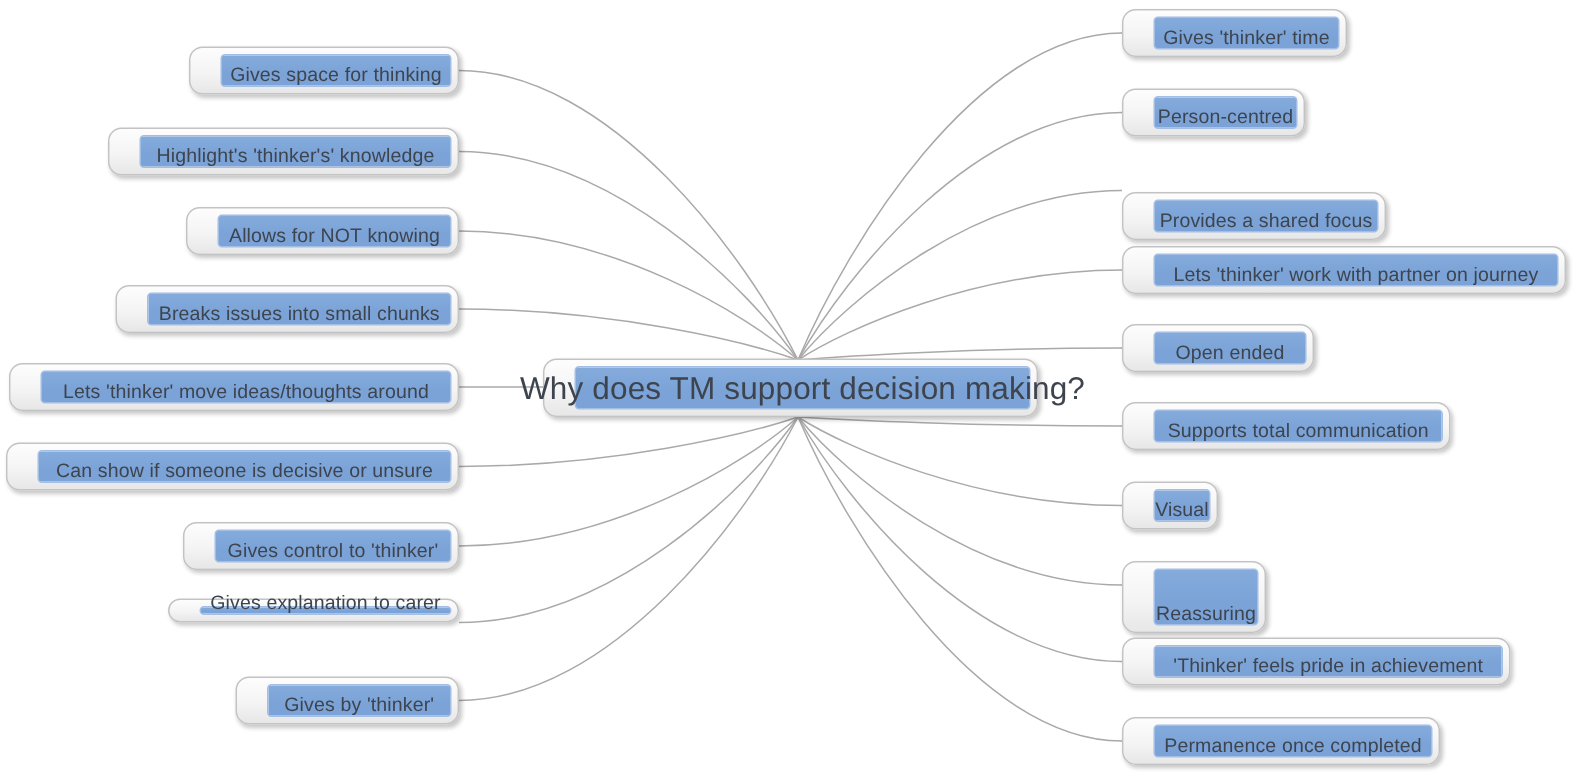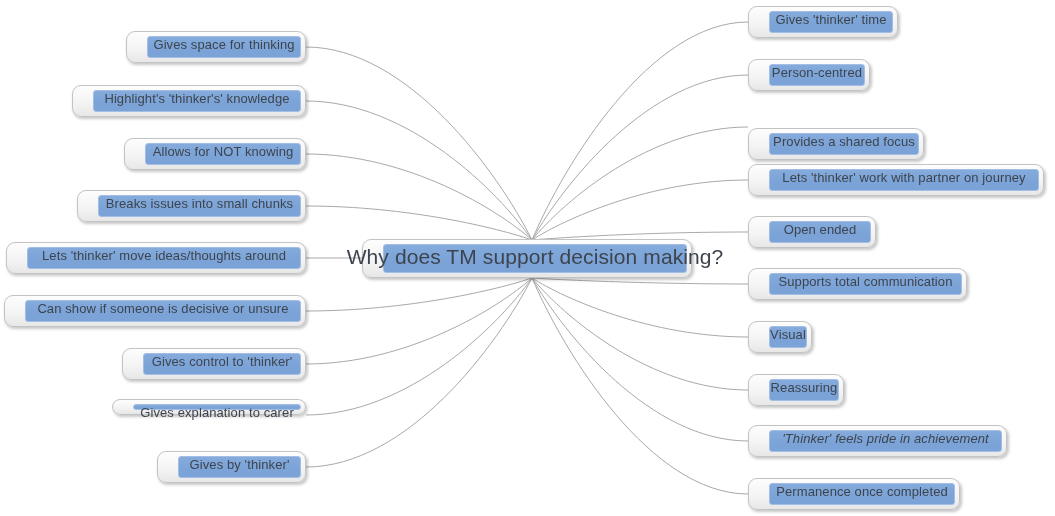--- a/index.html
+++ b/index.html
@@ -19,21 +19,21 @@
     background:linear-gradient(180deg,#fdfdfd 0%,#f4f4f4 55%,#e7e7e7 100%);
     box-shadow:1.5px 2px 3px rgba(0,0,0,0.22);
   }
   .node-inner{
     position:absolute;
     left:4px;right:4px;top:4px;bottom:4px;
     box-sizing:border-box;
     background:linear-gradient(180deg,#85abdc 0%,var(--node-fill,#7ba3d7) 60%);
     border:1px solid var(--node-inner-border,#a3bee4);
     border-radius:3px;
-    display:flex;align-items:flex-start;justify-content:center;margin-left:16px;
+    display:flex;align-items:flex-end;justify-content:center;margin-left:16px;
   }
   .node-label{
     font-size:13px;
     color:var(--text,#3d444e);
     white-space:nowrap;
     letter-spacing:0.1px;
   }
   .center-node .node-label{font-size:21px;}
 </style>
 </head>
@@ -139,26 +139,26 @@
     <div class="node" style="left: 748px; top: 268px; width: 219px; height: 32px;">
       <div class="node-inner">
         <span class="node-label">Supports total communication</span>
       </div>
     </div>
     <div class="node" style="left: 748px; top: 321px; width: 64px; height: 32px;">
       <div class="node-inner">
         <span class="node-label">Visual</span>
       </div>
     </div>
-    <div class="node" style="left: 748px; top: 374px; width: 96px; height: 32px;">
+    <div class="node" style="left: 748px; top: 374px; width: 96px; height: 48px;">
       <div class="node-inner">
         <span class="node-label">Reassuring</span>
       </div>
     </div>
-    <div class="node" style="left: 748px; top: 425px; width: 259px; height: 32px; font-style: italic;">
+    <div class="node" style="left: 748px; top: 425px; width: 259px; height: 32px;">
       <div class="node-inner">
         <span class="node-label">'Thinker' feels pride in achievement</span>
       </div>
     </div>
     <div class="node" style="left: 748px; top: 478px; width: 212px; height: 32px;">
       <div class="node-inner">
         <span class="node-label">Permanence once completed</span>
       </div>
     </div>
   </div>

